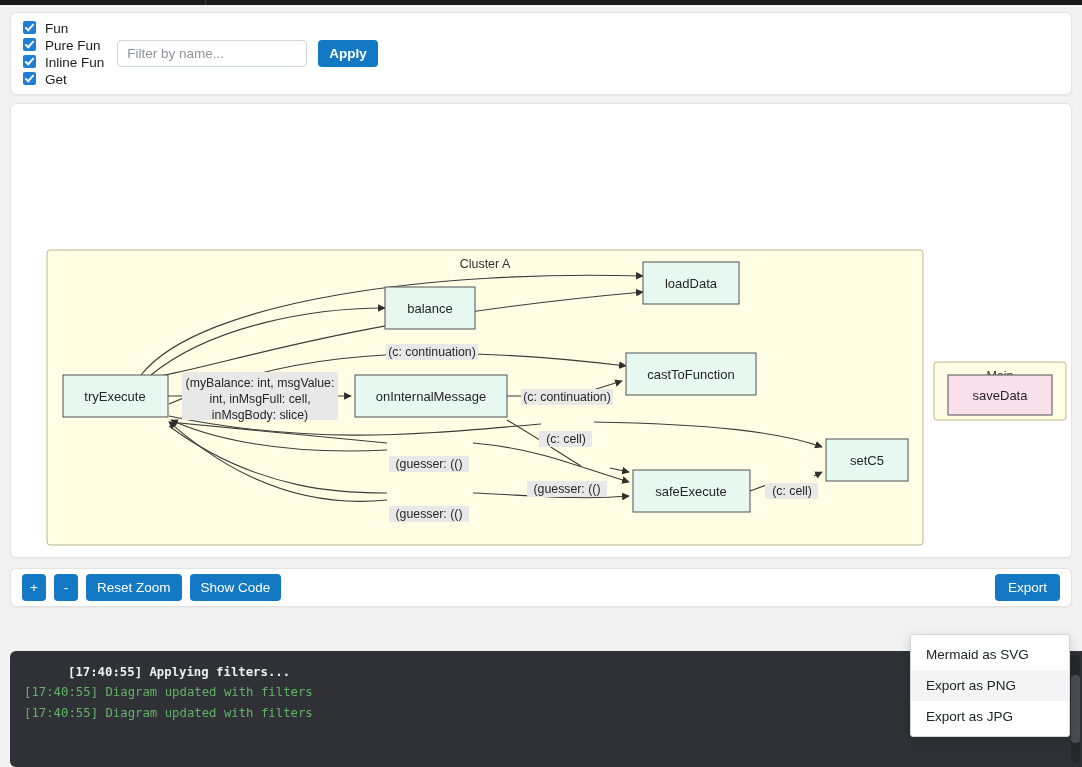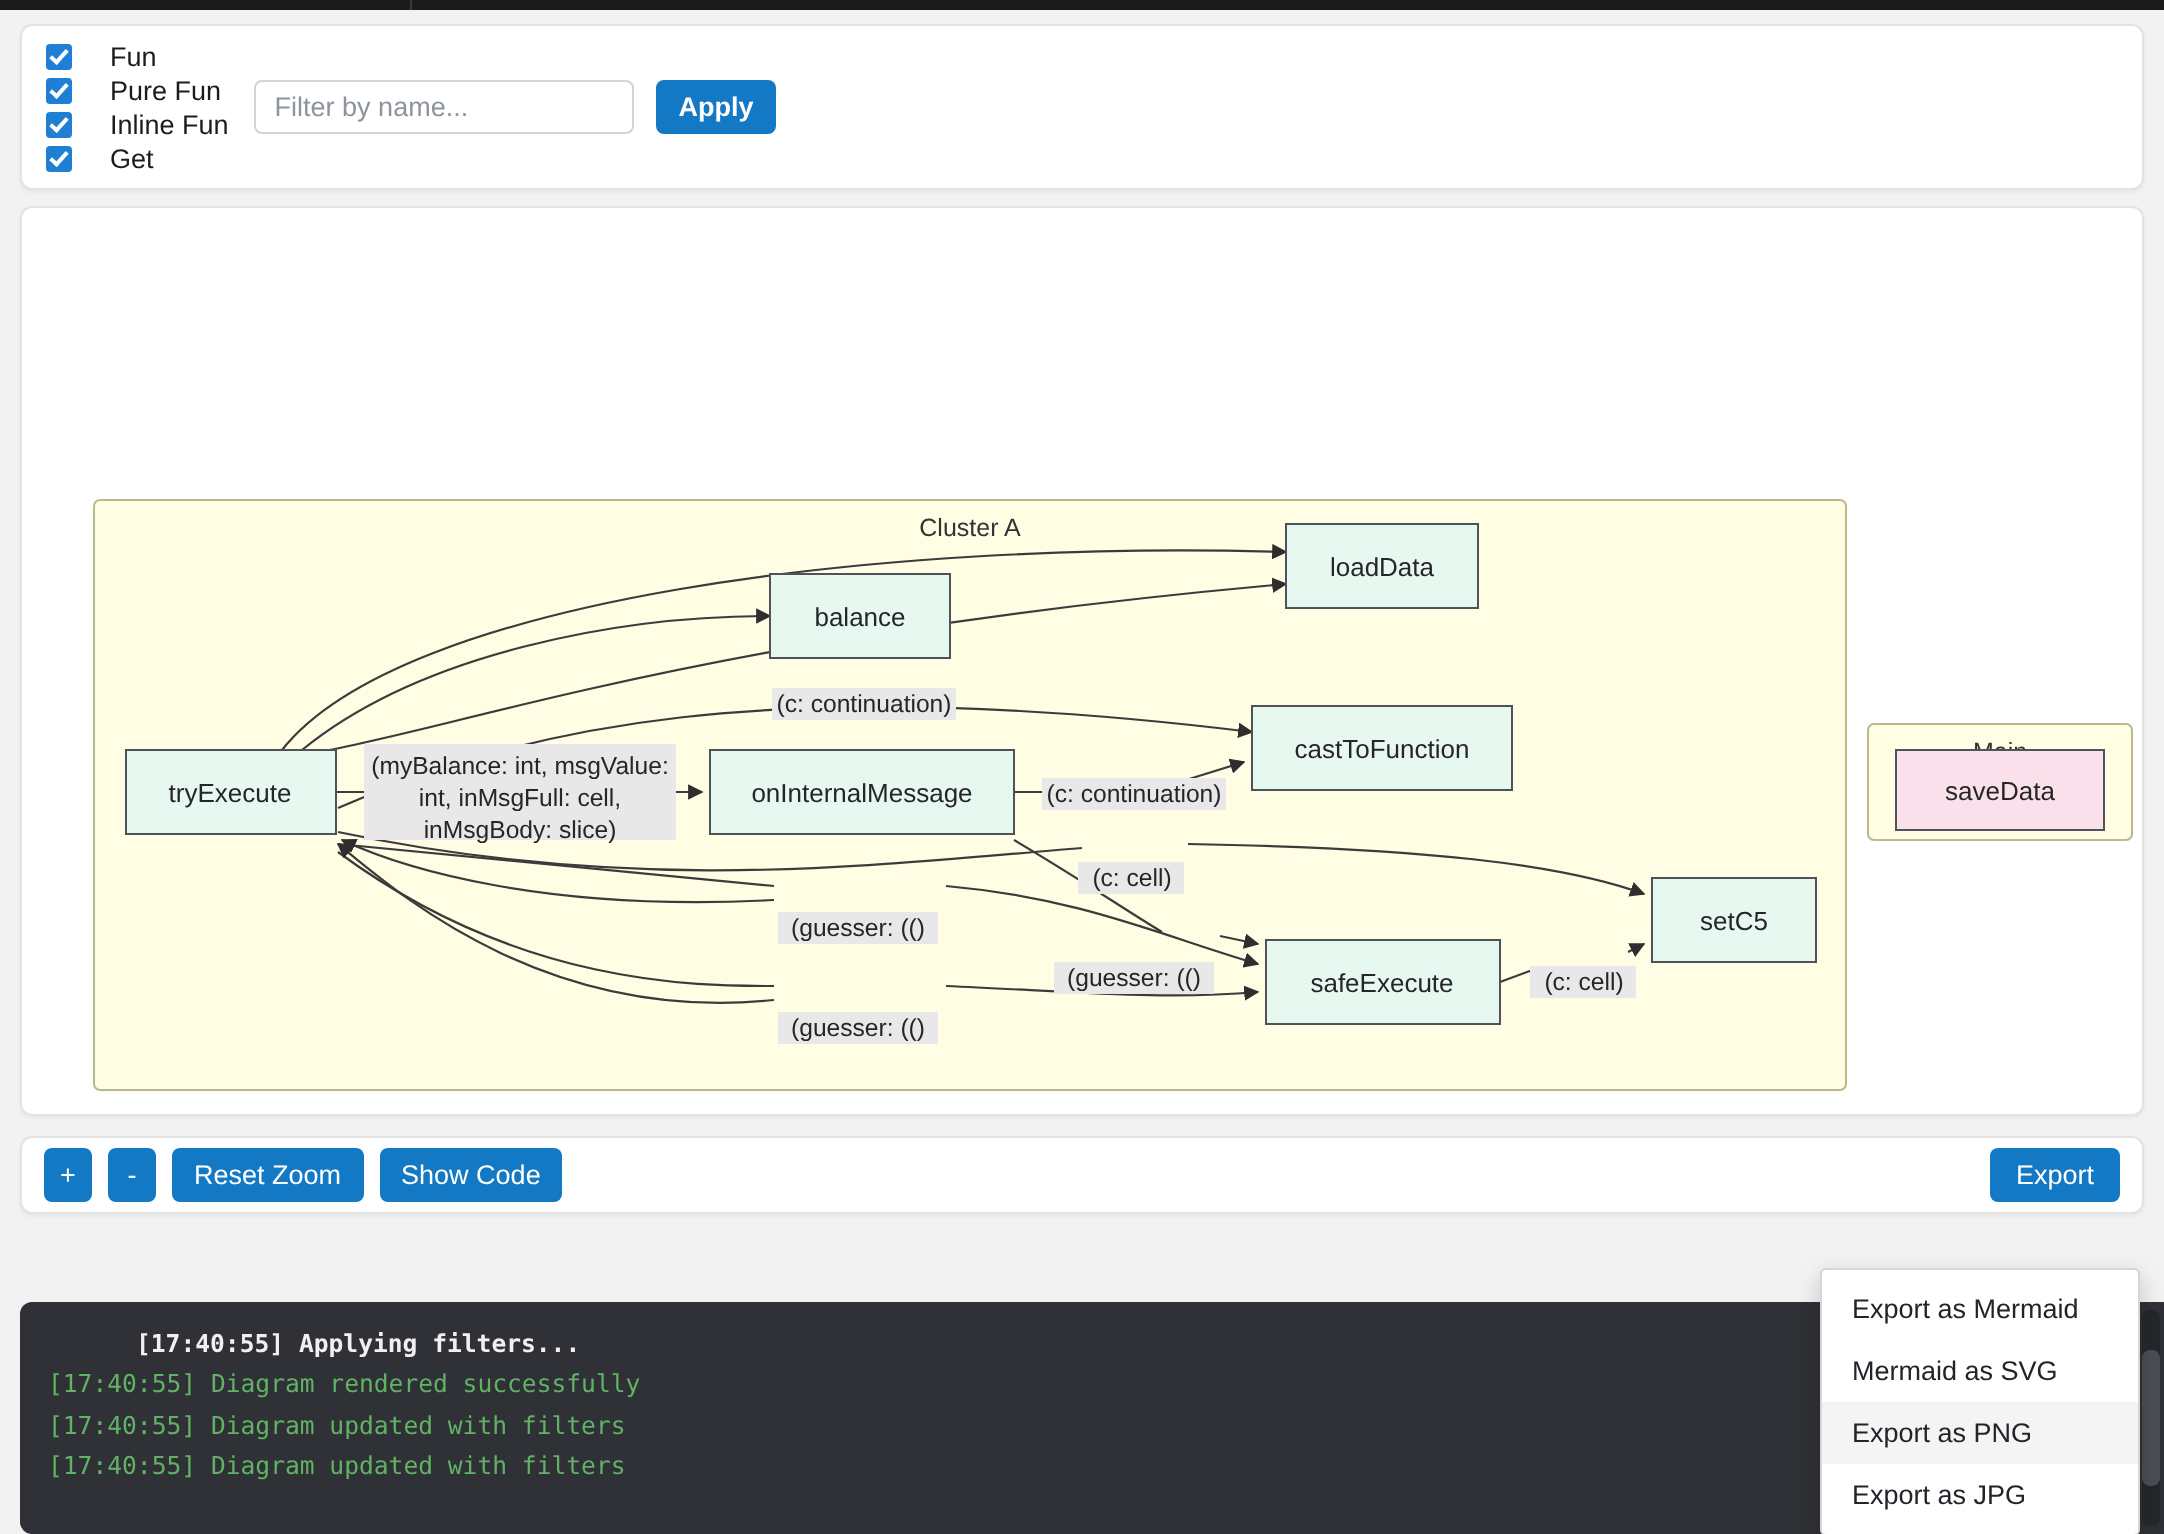--- a/index.html
+++ b/index.html
@@ -37,23 +37,22 @@
   }
   #checkbox-group {
     display: flex;
     flex-direction: column;
     justify-content: center;
     gap: 1px;
     padding-top: 1px;
   }
   .cb-row {
     display: flex;
-    align-items: center;
     height: 16px;
-    gap: 19px;
+    gap: 9px;
   }
   .cb-box {
     width: 13px; height: 13px;
     border-radius: 2px;
     background: #1e7fd4;
     position: relative;
     flex: none;
   }
   .cb-box::after {
     content: "";
@@ -338,26 +337,24 @@
     <button class="btn-primary">Reset Zoom</button>
     <button class="btn-primary">Show Code</button>
   </div>
   <div id="export-wrap">
     <button class="btn-primary" id="export-button">Export</button>
   </div>
 </div>
 
 <div id="log-console">
   <div class="log-line info"><span>[17:40:55]</span> <span>Applying filters...</span></div>
-  <div class="log-line success"><span>[17:40:55]</span> <span>Diagram rendered successfully</span></div>
   <div class="log-line success"><span>[17:40:55]</span> <span>Diagram updated with filters</span></div>
   <div class="log-line success"><span>[17:40:55]</span> <span>Diagram updated with filters</span></div>
   <div id="log-scroll">
     <div class="thumb"></div>
   </div>
 </div>
 
 <div id="export-menu">
-  <div class="menu-item">Export as Mermaid</div>
   <div class="menu-item">Mermaid as SVG</div>
   <div class="menu-item active">Export as PNG</div>
   <div class="menu-item">Export as JPG</div>
 </div>
 
 </body></html>

